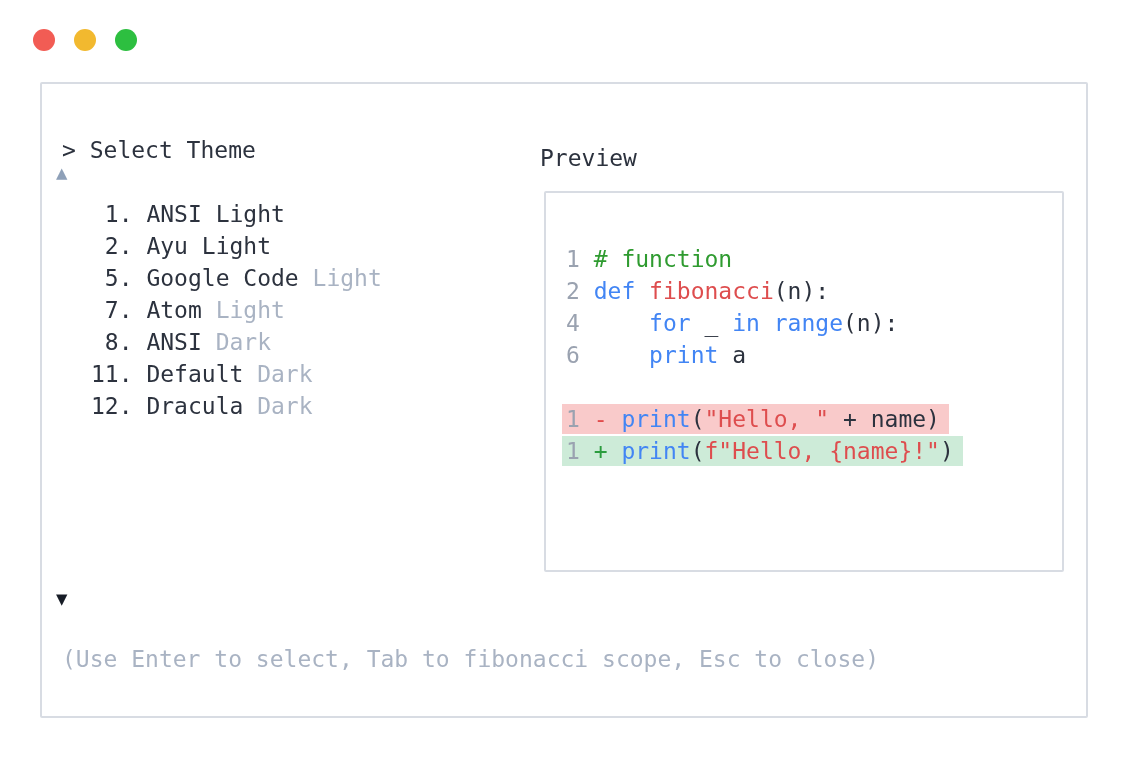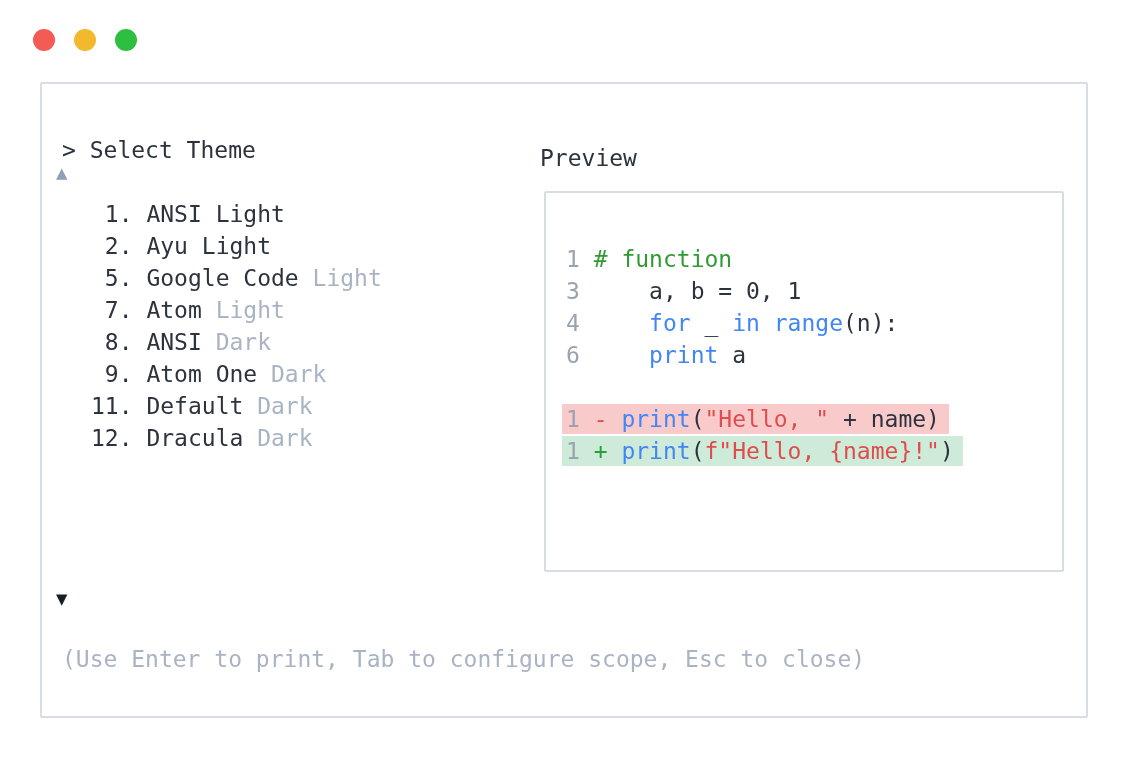--- a/index.html
+++ b/index.html
@@ -94,32 +94,31 @@
     <div class="prompt">&gt; Select Theme</div>
     <div class="pv-label">Preview</div>
 
     <div class="arrow up">▲</div>
     <div class="theme-list">
         <div class="theme-row"><span class="num"> 1. </span><span class="tname">ANSI </span><span class="tname">Light</span></div>
         <div class="theme-row"><span class="num"> 2. </span><span class="tname">Ayu </span><span class="tname">Light</span></div>
         <div class="theme-row"><span class="num"> 5. </span><span class="tname">Google Code </span><span class="muted">Light</span></div>
         <div class="theme-row"><span class="num"> 7. </span><span class="tname">Atom </span><span class="muted">Light</span></div>
         <div class="theme-row"><span class="num"> 8. </span><span class="tname">ANSI </span><span class="muted">Dark</span></div>
-        <div class="theme-row"><span class="num"> 9. </span><span class="tname">Atom One </span><span class="muted">Dark</span></div>
         <div class="theme-row"><span class="num">11. </span><span class="tname">Default </span><span class="muted">Dark</span></div>
         <div class="theme-row"><span class="num">12. </span><span class="tname">Dracula </span><span class="muted">Dark</span></div>
       </div>
     <div class="arrow down">▼</div>
 
-    <div class="hint">(Use Enter to print, Tab to configure scope, Esc to close)</div>
+    <div class="hint">(Use Enter to select, Tab to fibonacci scope, Esc to close)</div>
 
     <div class="preview-box">
       <div class="code">
           <div class="code-line"><span class="ln">1 </span><span class="tok-comment"># function</span></div>
-          <div class="code-line"><span class="ln">3 </span><span class="tok-plain">    a, b = 0, 1</span></div>
+          <div class="code-line"><span class="ln">2 </span><span class="tok-keyword">def</span><span class="tok-plain"> </span><span class="tok-function">fibonacci</span><span class="tok-plain">(n):</span></div>
           <div class="code-line"><span class="ln">4 </span><span class="tok-plain">    </span><span class="tok-keyword">for</span><span class="tok-plain"> _ </span><span class="tok-keyword">in</span><span class="tok-plain"> </span><span class="tok-keyword">range</span><span class="tok-plain">(n):</span></div>
           <div class="code-line"><span class="ln">6 </span><span class="tok-plain">    </span><span class="tok-keyword">print</span><span class="tok-plain"> a</span></div>
           <div class="code-line spacer"></div>
           <div class="code-line"><span class="hl removed"><span class="ln">1 </span><span class="sign-removed">- </span><span class="tok-keyword">print</span><span class="tok-plain">(</span><span class="tok-string">"Hello, "</span><span class="tok-plain"> + name)</span></span></div>
           <div class="code-line"><span class="hl added"><span class="ln">1 </span><span class="sign-added">+ </span><span class="tok-keyword">print</span><span class="tok-plain">(</span><span class="tok-string">f"Hello, {name}!"</span><span class="tok-plain">)</span></span></div>
         </div>
     </div>
 
   </div>
 </div>

